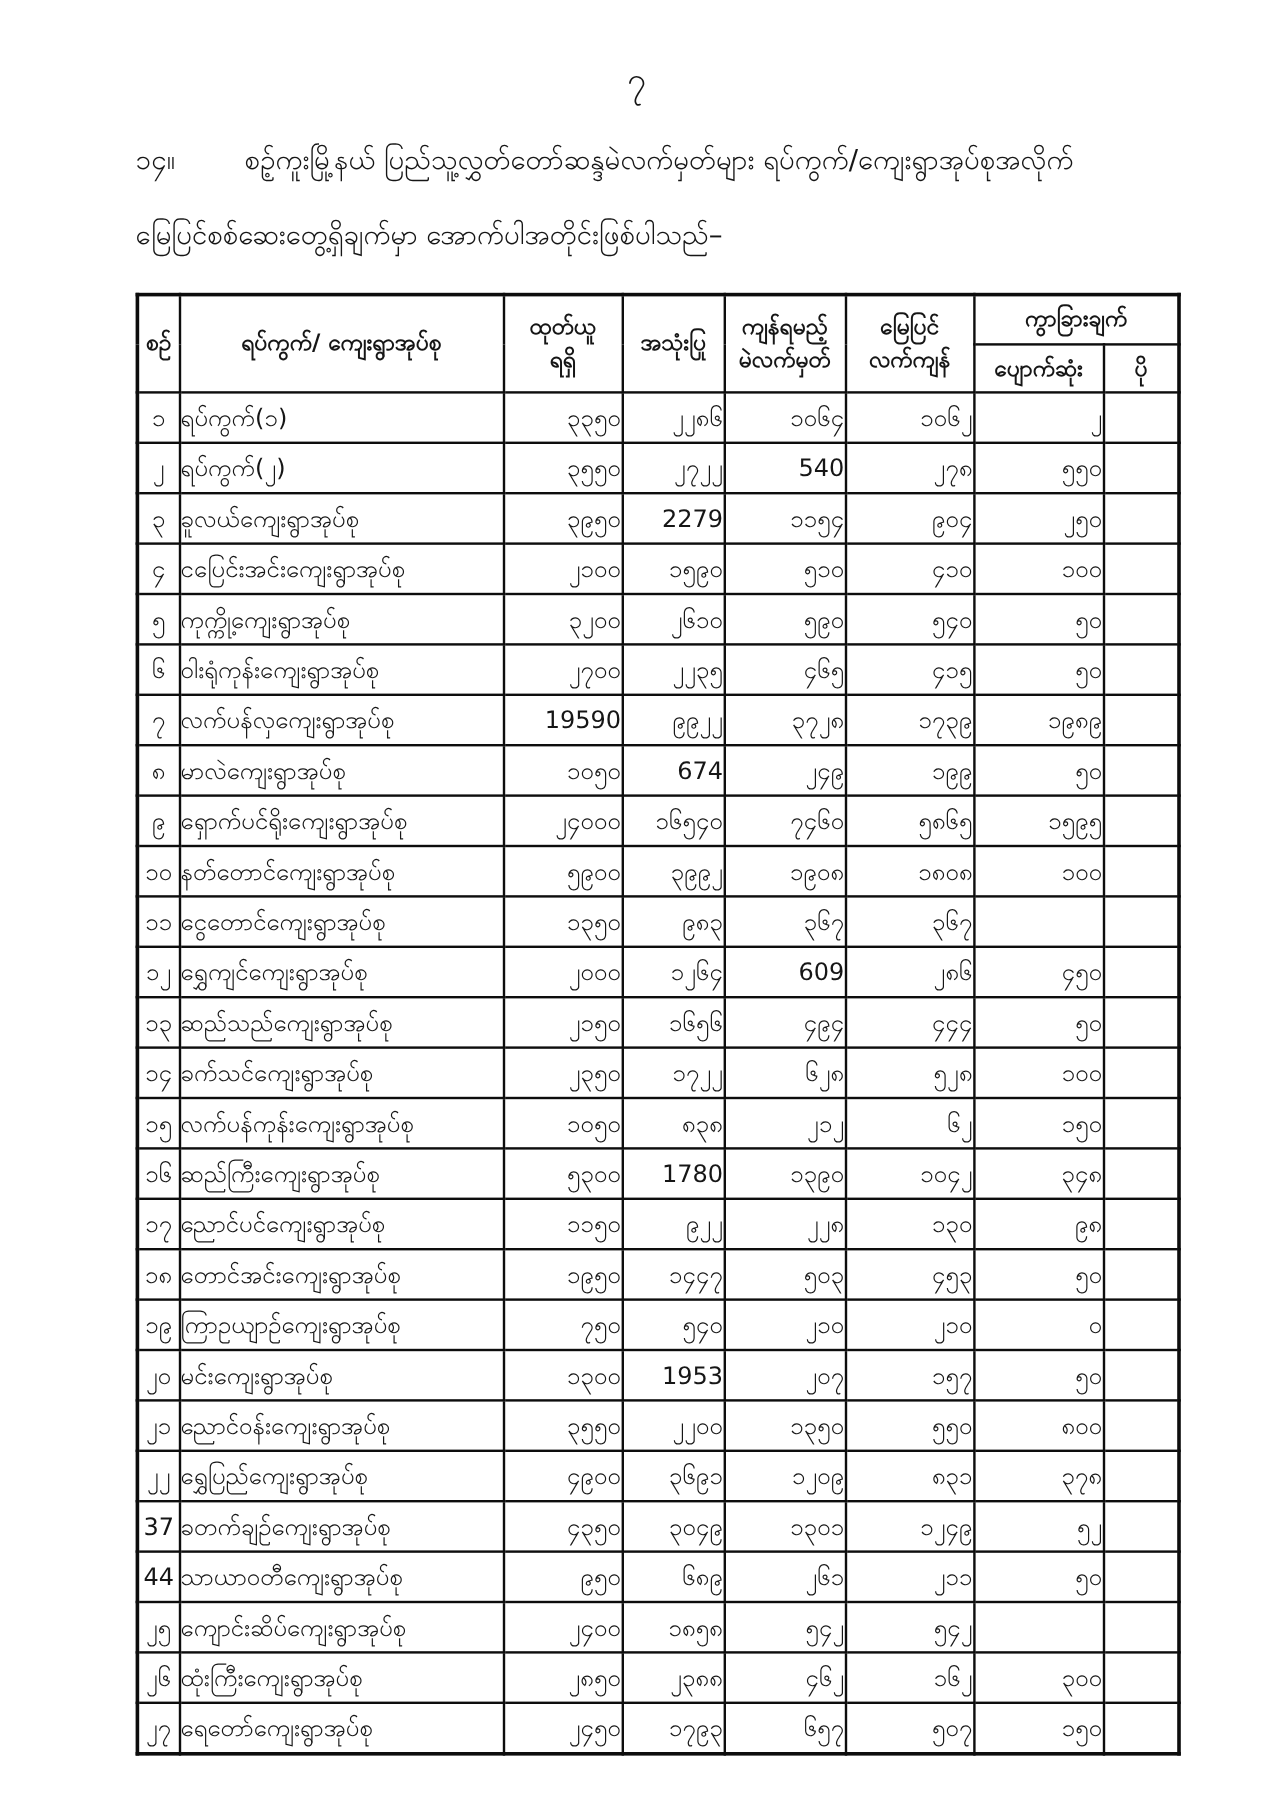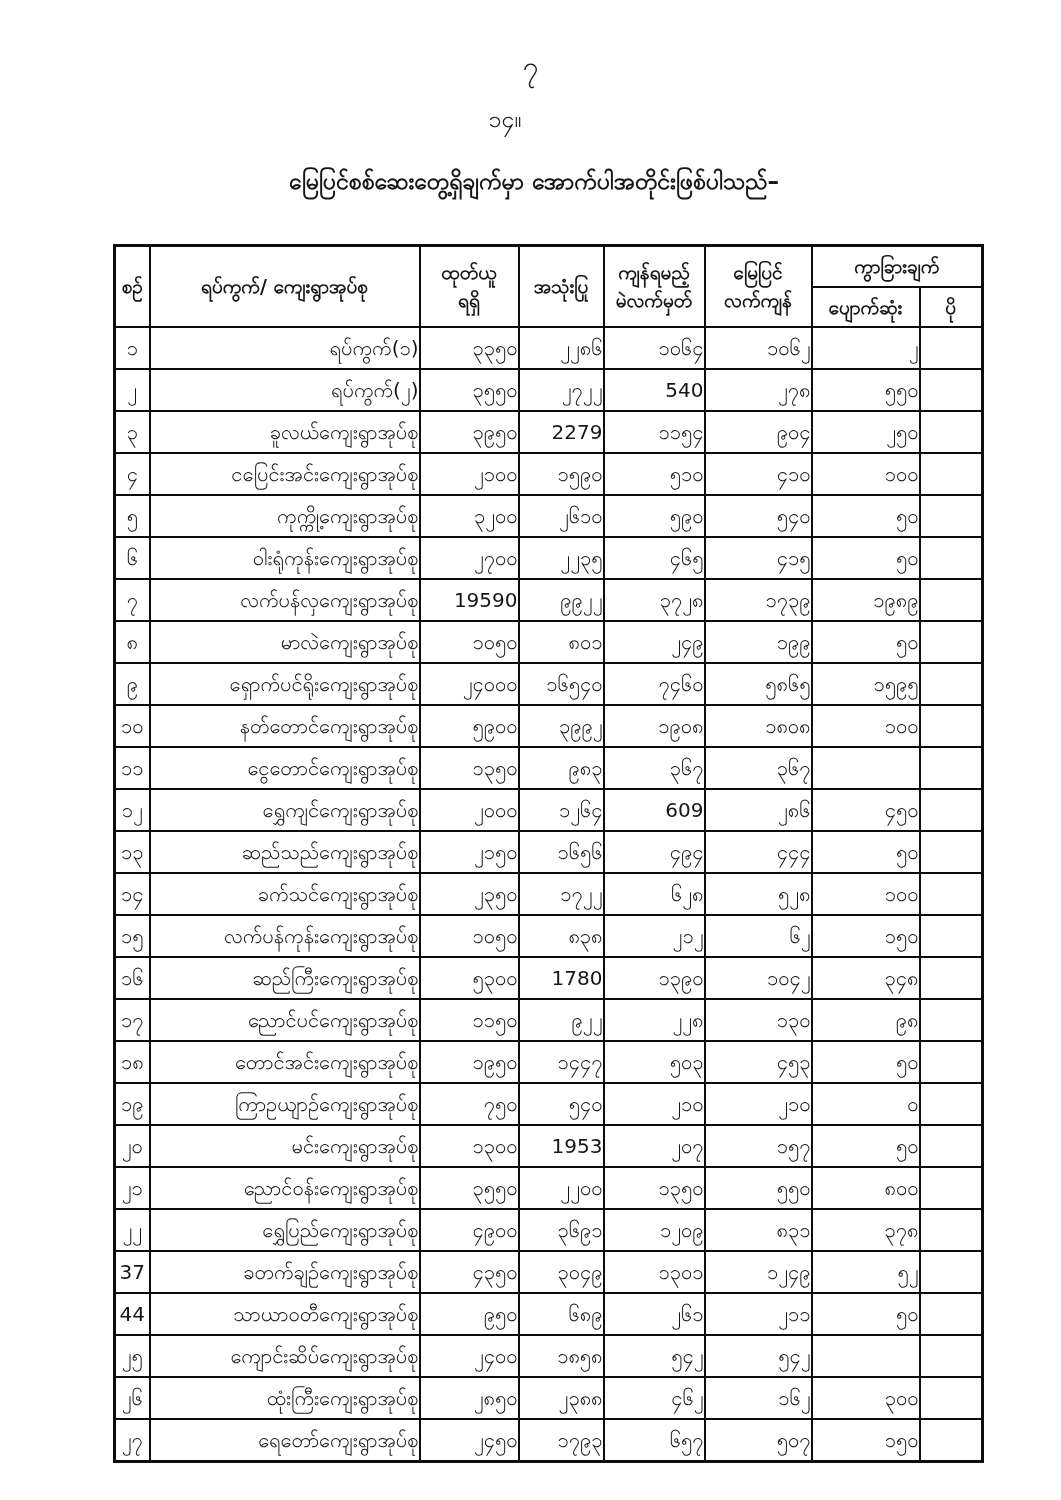--- a/index.html
+++ b/index.html
@@ -27,32 +27,30 @@
     line-height: 1.2;
   }
   .heading {
     margin: 20px 106px 0 113px;
     font-size: 23px;
   }
   .heading-line {
     min-height: 62px;
     display: flex;
     align-items: center;
-    flex-direction: column;
   }
   .heading-line .item-no {
     flex: 0 0 auto;
     margin-right: 58px;
   }
   .heading-line .heading-text {
     flex: 1 1 auto;
   }
   .heading-line.second {
     margin-top: 0;
-    font-weight: bold;
   }
   table.doc-table {
     border-collapse: collapse;
     table-layout: fixed;
     width: 868px;
     margin: 16px 0 0 113px;
     border: 3px solid #0d0d0d;
   }
   table.doc-table th,
   table.doc-table td {
@@ -78,40 +76,40 @@
     height: 40px;
     font-size: 20px;
     padding: 0;
     line-height: 1.2;
   }
   td.cell-no {
     text-align: center;
     padding: 0 2px;
   }
   td.cell-name {
-    text-align: right;
+    text-align: left;
     padding-left: 9px;
     white-space: nowrap;
-    border-radius: 10px;
   }
   td.cell-num {
     text-align: right;
     padding-right: 12px;
   }
 </style>
 </head>
 <body>
 
 <div class="page">
 
   <div class="page-number">၇</div>
 
   <div class="heading">
     <div class="heading-line">
       <span class="item-no">၁၄။</span>
+      <span class="heading-text">စဉ့်ကူးမြို့နယ် ပြည်သူ့လွှတ်တော်ဆန္ဒမဲလက်မှတ်များ ရပ်ကွက်/ကျေးရွာအုပ်စုအလိုက်</span>
     </div>
     <div class="heading-line second">
       <span class="heading-text">မြေပြင်စစ်ဆေးတွေ့ရှိချက်မှာ အောက်ပါအတိုင်းဖြစ်ပါသည်–</span>
     </div>
   </div>
 
   <table class="doc-table">
     <colgroup>
       <col style="width:35px">
       <col style="width:270px">
@@ -208,21 +206,21 @@
           <td class="cell-num">၉၉၂၂</td>
           <td class="cell-num">၃၇၂၈</td>
           <td class="cell-num">၁၇၃၉</td>
           <td class="cell-num">၁၉၈၉</td>
           <td class="cell-num"></td>
         </tr>
         <tr>
           <td class="cell-no">၈</td>
           <td class="cell-name">မာလဲကျေးရွာအုပ်စု</td>
           <td class="cell-num">၁၀၅၀</td>
-          <td class="cell-num">၈၀၁</td>
+          <td class="cell-num">674</td>
           <td class="cell-num">၂၄၉</td>
           <td class="cell-num">၁၉၉</td>
           <td class="cell-num">၅၀</td>
           <td class="cell-num"></td>
         </tr>
         <tr>
           <td class="cell-no">၉</td>
           <td class="cell-name">ရှောက်ပင်ရိုးကျေးရွာအုပ်စု</td>
           <td class="cell-num">၂၄၀၀၀</td>
           <td class="cell-num">၁၆၅၄၀</td>

